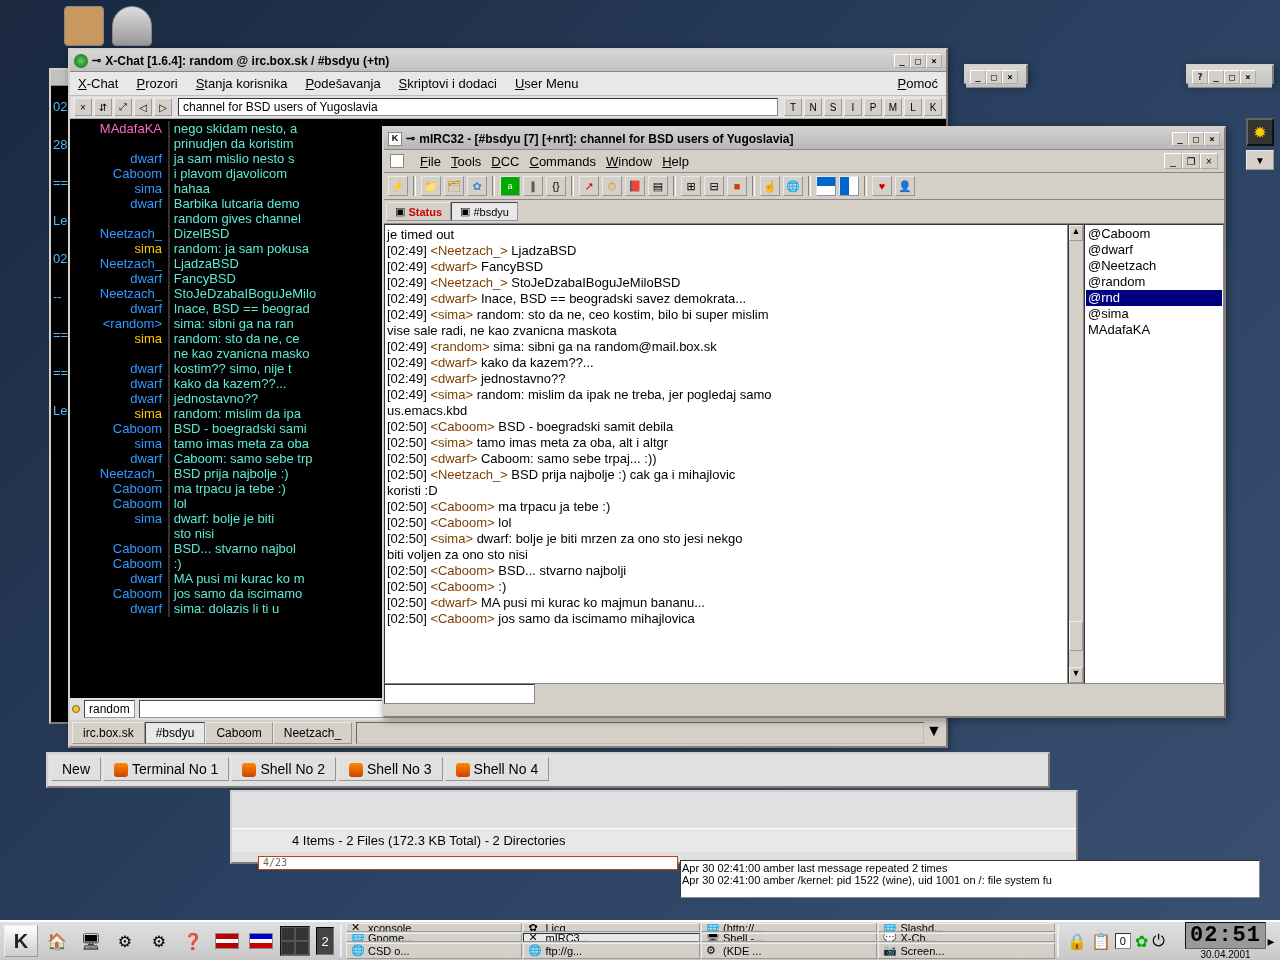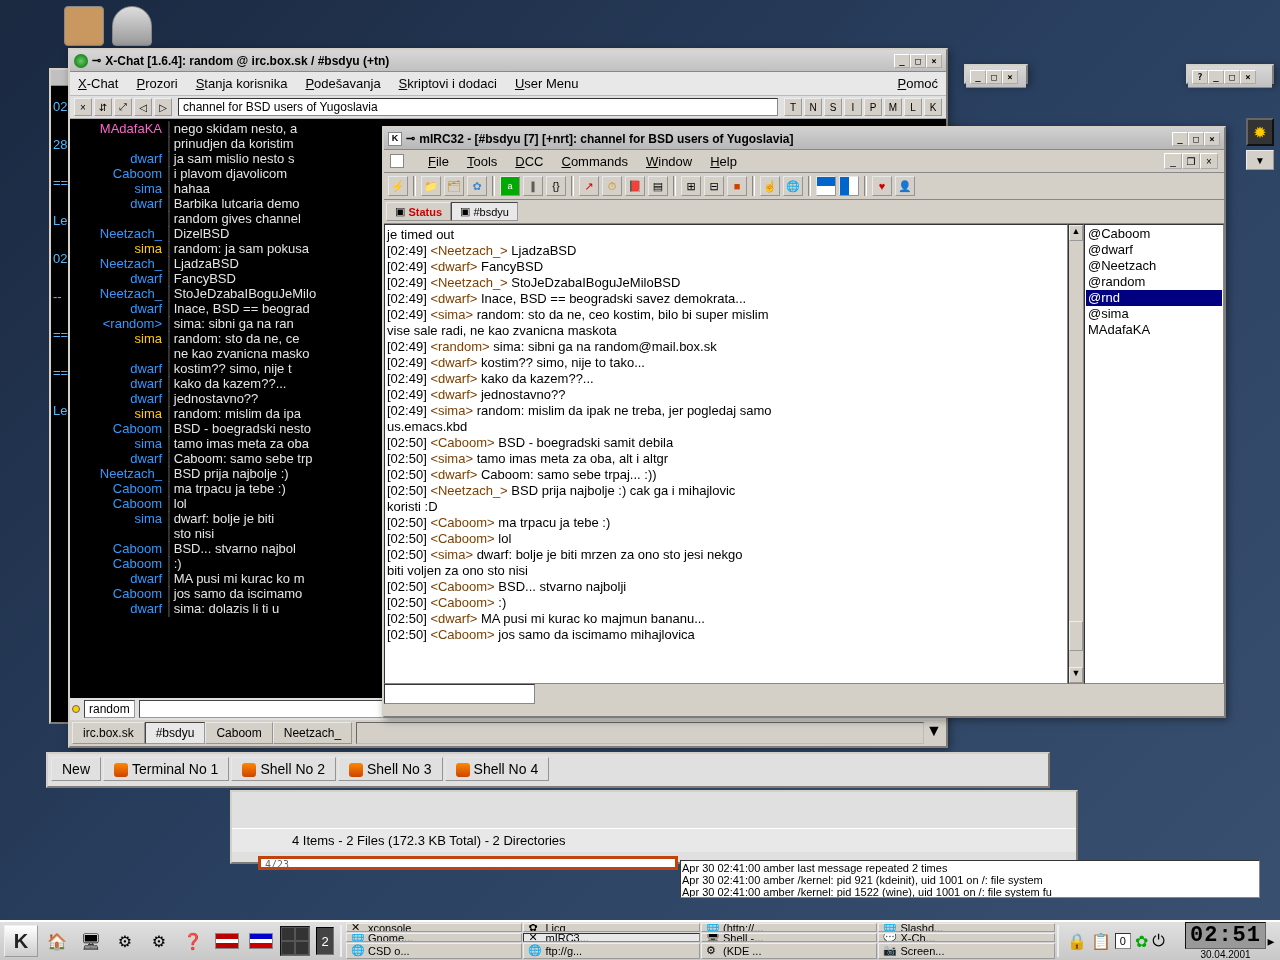--- a/index.html
+++ b/index.html
@@ -24,34 +24,34 @@
 .xchat .menubar span::first-letter { text-decoration: underline; }
 .xchat .toolbar2 { background: #e0e0e0; padding: 2px 4px; display: flex; align-items: center; gap: 2px; border-bottom: 1px solid #aaa; }
 .xchat .toolbar2 .tbtn { width: 18px; height: 18px; background: #d4d0c8; border: 1px outset #eee; font-size: 10px; display: flex; align-items: center; justify-content: center; }
 .xchat .toolbar2 .topic { flex: 1; background: #fff; border: 1px inset #888; height: 18px; font-size: 12px; padding: 0 4px; margin: 0 4px; }
 .xchat .chatarea { background: #000; flex: 1; padding: 2px; font-family: "Courier New", monospace; font-size: 13px; line-height: 15px; overflow: hidden; }
 .xchat .chatarea .line { color: #ccc; white-space: nowrap; }
 .xchat .chatarea .nick { text-align: right; display: inline-block; width: 90px; color: #3399ff; }
 .xchat .chatarea .nick.y { color: #ffcc00; }
 .xchat .chatarea .nick.p { color: #ff66cc; }
 .xchat .chatarea .sep { color: #666; }
-.xchat .chatarea .msg { color: #e5e5e5; text-align: right; }
+.xchat .chatarea .msg { color: #5eead4; text-align: right; }
 .xchat .inputrow { background: #e0e0e0; padding: 2px; display: flex; align-items: center; gap: 4px; }
 .xchat .inputrow .nickbox { background: #fff; border: 1px inset #999; padding: 1px 4px; font-size: 12px; }
 .xchat .inputrow .dot { width: 8px; height: 8px; background: #ffcc00; border-radius: 50%; border: 1px solid #666; }
 .xchat .inputrow input { flex: 1; border: 1px inset #999; height: 18px; }
 .xchat .tabbar { background: #d4d0c8; padding: 2px; display: flex; gap: 0; }
 .xchat .tabbar .tab { padding: 3px 10px; border: 1px outset #e8e8e8; background: #d4d0c8; font-size: 12px; }
 .xchat .tabbar .tab.active { background: #e8e8e8; border: 1px inset #999; }
 .xchat-body { display: flex; flex-direction: column; height: calc(100% - 22px); }
 
 
 .mirc { left: 382px; top: 126px; width: 844px; height: 592px; background: #d4d0c8; }
 .mirc .titlebar { background: linear-gradient(#d0d0d0, #b8b8b8); }
-.mirc .menubar { background: #d4d0c8; padding: 3px 6px; font-size: 13px; display: flex; align-items: center; gap: 18px; border-bottom: 1px solid #888; }
+.mirc .menubar { background: #d4d0c8; padding: 3px 6px; font-size: 13px; display: flex; align-items: center; gap: 10px; border-bottom: 1px solid #888; }
 .mirc .menubar .micon { width: 14px; height: 14px; margin-right: 6px; }
 .mirc .menubar span u { text-decoration: underline; }
 .mirc .mdi-btns { margin-left: auto; display: flex; }
 .mirc .mdi-btns .winbtn { width: 18px; height: 16px; background: #d4d0c8; border: 1px outset #fff; font-size: 10px; display: flex; align-items: center; justify-content: center; }
 .mirc .toolbar { background: #d4d0c8; padding: 3px 4px; display: flex; align-items: center; gap: 3px; border-bottom: 1px solid #888; }
 .mirc .toolbar .tb { width: 20px; height: 20px; border: 1px outset #e8e8e8; background: #d4d0c8; display: flex; align-items: center; justify-content: center; font-size: 11px; }
 .mirc .toolbar .sep { width: 3px; height: 20px; border-left: 1px solid #888; border-right: 1px solid #fff; margin: 0 2px; }
 .mirc .tabbar { display: flex; background: #d4d0c8; padding: 2px; border-bottom: 1px solid #888; }
 .mirc .tabbar .mtab { padding: 2px 8px; border: 1px outset #e8e8e8; font-size: 11px; display: flex; align-items: center; gap: 3px; }
 .mirc .tabbar .mtab.active { border: 1px inset #999; background: #e8e8e8; }
@@ -211,21 +211,21 @@
         <div class="line"><span class="nick ">dwarf</span><span class="sep"> │</span><span class="msg">FancyBSD</span></div>
         <div class="line"><span class="nick ">Neetzach_</span><span class="sep"> │</span><span class="msg">StoJeDzabaIBoguJeMilo</span></div>
         <div class="line"><span class="nick ">dwarf</span><span class="sep"> │</span><span class="msg">Inace, BSD == beograd</span></div>
         <div class="line"><span class="nick ">&lt;random&gt;</span><span class="sep"> │</span><span class="msg">sima: sibni ga na ran</span></div>
         <div class="line"><span class="nick y">sima</span><span class="sep"> │</span><span class="msg">random: sto da ne, ce</span></div>
         <div class="line"><span class="nick "></span><span class="sep"> │</span><span class="msg">ne kao zvanicna masko</span></div>
         <div class="line"><span class="nick ">dwarf</span><span class="sep"> │</span><span class="msg">kostim?? simo, nije t</span></div>
         <div class="line"><span class="nick ">dwarf</span><span class="sep"> │</span><span class="msg">kako da kazem??...</span></div>
         <div class="line"><span class="nick ">dwarf</span><span class="sep"> │</span><span class="msg">jednostavno??</span></div>
         <div class="line"><span class="nick y">sima</span><span class="sep"> │</span><span class="msg">random: mislim da ipa</span></div>
-        <div class="line"><span class="nick ">Caboom</span><span class="sep"> │</span><span class="msg">BSD - boegradski nesto</span></div>
+        <div class="line"><span class="nick ">Caboom</span><span class="sep"> │</span><span class="msg">BSD - boegradski sami</span></div>
         <div class="line"><span class="nick ">sima</span><span class="sep"> │</span><span class="msg">tamo imas meta za oba</span></div>
         <div class="line"><span class="nick ">dwarf</span><span class="sep"> │</span><span class="msg">Caboom: samo sebe trp</span></div>
         <div class="line"><span class="nick ">Neetzach_</span><span class="sep"> │</span><span class="msg">BSD prija najbolje :)</span></div>
         <div class="line"><span class="nick ">Caboom</span><span class="sep"> │</span><span class="msg">ma trpacu ja tebe :)</span></div>
         <div class="line"><span class="nick ">Caboom</span><span class="sep"> │</span><span class="msg">lol</span></div>
         <div class="line"><span class="nick ">sima</span><span class="sep"> │</span><span class="msg">dwarf: bolje je biti </span></div>
         <div class="line"><span class="nick "></span><span class="sep"> │</span><span class="msg">sto nisi</span></div>
         <div class="line"><span class="nick ">Caboom</span><span class="sep"> │</span><span class="msg">BSD... stvarno najbol</span></div>
         <div class="line"><span class="nick ">Caboom</span><span class="sep"> │</span><span class="msg">:)</span></div>
         <div class="line"><span class="nick ">dwarf</span><span class="sep"> │</span><span class="msg">MA pusi mi kurac ko m</span></div>
@@ -270,25 +270,24 @@
         <span>Shell No 4</span>
       </div>
   </div>
 </div>
 
 <div class="filewin">
   <div style="height:36px;background:#e0e0e0"></div>
   <div class="status">4 Items - 2 Files (172.3 KB Total) - 2 Directories</div>
 </div>
 
-<div style="position:absolute;left:258px;top:856px;width:420px;height:14px;background:#fff;border:3px solid #c2410c;font-size:10px;padding:0 4px;font-family:monospace;color:#666">4/23</div>
+<div style="position:absolute;left:258px;top:856px;width:420px;height:14px;background:#fff;border:1px solid #c2410c;font-size:10px;padding:0 4px;font-family:monospace;color:#666">4/23</div>
 
 <div class="syslog" id="syslog">
     <div>Apr 30 02:41:00 amber last message repeated 2 times</div>
-    <div>Apr 30 02:41:00 amber /kernel: pid 921 (kdeinit), uid 1001 on /: file system </div>
     <div>Apr 30 02:41:00 amber /kernel: pid 1522 (wine), uid 1001 on /: file system fu</div>
   </div>
 
 <div class="window mirc">
   <div class="titlebar">
     <span class="ticon" style="background:#fff;border:1px solid #888;font-size:9px;text-align:center">K</span>
     <span style="margin-right:4px;font-size:11px">⊸</span>
     <span class="title">mIRC32 - [#bsdyu [7] [+nrt]: channel for BSD users of Yugoslavia]</span>
     <div class="winbtns">
       <div class="winbtn">_</div>
@@ -352,21 +351,20 @@
   <div class="content">
     <div class="chat" id="mirc-lines">
         <div class="line"><span>je timed out</span></div>
         <div class="line"><span>[02:49] </span><span style="color: rgb(123, 63, 0);">&lt;Neetzach_&gt;</span><span> LjadzaBSD</span></div>
         <div class="line"><span>[02:49] </span><span style="color: rgb(123, 63, 0);">&lt;dwarf&gt;</span><span> FancyBSD</span></div>
         <div class="line"><span>[02:49] </span><span style="color: rgb(123, 63, 0);">&lt;Neetzach_&gt;</span><span> StoJeDzabaIBoguJeMiloBSD</span></div>
         <div class="line"><span>[02:49] </span><span style="color: rgb(123, 63, 0);">&lt;dwarf&gt;</span><span> Inace, BSD == beogradski savez demokrata...</span></div>
         <div class="line"><span>[02:49] </span><span style="color: rgb(123, 63, 0);">&lt;sima&gt;</span><span> random: sto da ne, ceo kostim, bilo bi super mislim</span></div>
         <div class="line"><span>vise sale radi, ne kao zvanicna maskota</span></div>
         <div class="line"><span>[02:49] </span><span style="color: rgb(123, 63, 0);">&lt;random&gt;</span><span> sima: sibni ga na random@mail.box.sk</span></div>
-        <div class="line"><span>[02:49] </span><span style="color: rgb(123, 63, 0);">&lt;dwarf&gt;</span><span> kostim?? simo, nije to tako...</span></div>
         <div class="line"><span>[02:49] </span><span style="color: rgb(123, 63, 0);">&lt;dwarf&gt;</span><span> kako da kazem??...</span></div>
         <div class="line"><span>[02:49] </span><span style="color: rgb(123, 63, 0);">&lt;dwarf&gt;</span><span> jednostavno??</span></div>
         <div class="line"><span>[02:49] </span><span style="color: rgb(123, 63, 0);">&lt;sima&gt;</span><span> random: mislim da ipak ne treba, jer pogledaj samo</span></div>
         <div class="line"><span>us.emacs.kbd</span></div>
         <div class="line"><span>[02:50] </span><span style="color: rgb(123, 63, 0);">&lt;Caboom&gt;</span><span> BSD - boegradski samit debila</span></div>
         <div class="line"><span>[02:50] </span><span style="color: rgb(123, 63, 0);">&lt;sima&gt;</span><span> tamo imas meta za oba, alt  i altgr</span></div>
         <div class="line"><span>[02:50] </span><span style="color: rgb(123, 63, 0);">&lt;dwarf&gt;</span><span> Caboom: samo sebe trpaj... :))</span></div>
         <div class="line"><span>[02:50] </span><span style="color: rgb(123, 63, 0);">&lt;Neetzach_&gt;</span><span> BSD prija najbolje :) cak ga i mihajlovic</span></div>
         <div class="line"><span>koristi :D</span></div>
         <div class="line"><span>[02:50] </span><span style="color: rgb(123, 63, 0);">&lt;Caboom&gt;</span><span> ma trpacu ja tebe :)</span></div>

